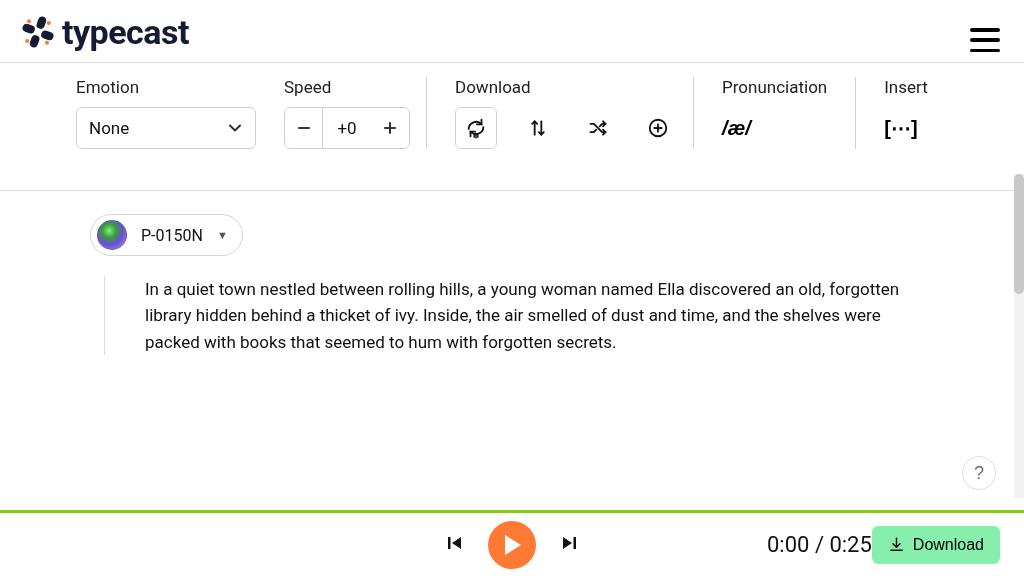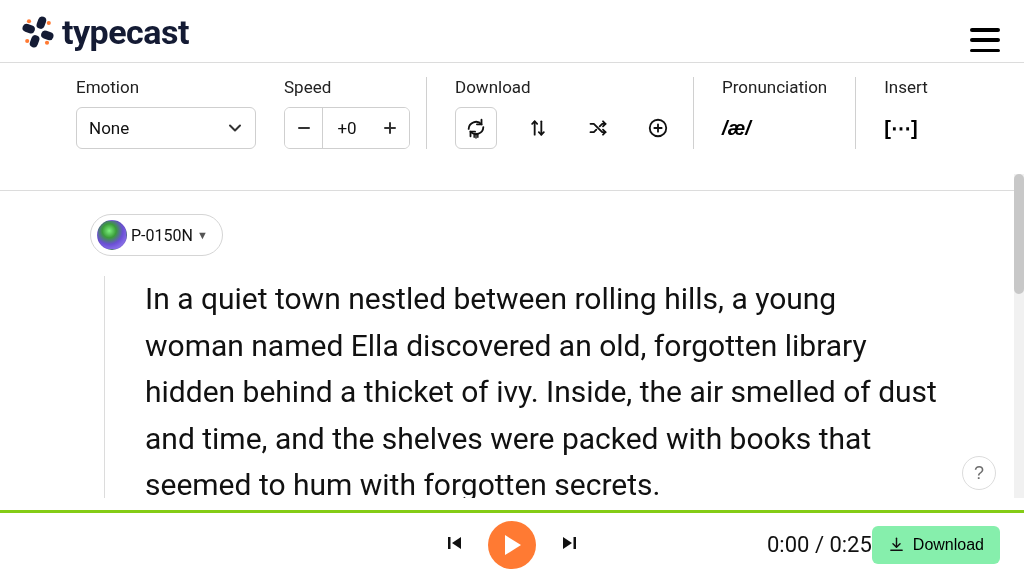--- a/index.html
+++ b/index.html
@@ -143,21 +143,21 @@
     right: 0;
     top: 0;
     width: 10px;
     height: 120px;
     background: #c8c8c8;
     border-radius: 5px;
   }
   .voice-chip {
     display: inline-flex;
     align-items: center;
-    gap: 4px;
+    gap: 14px;
     border: 1px solid #d5d5d5;
     border-radius: 999px;
     padding: 5px 14px 5px 6px;
     cursor: pointer;
     background: #fff;
   }
   .avatar {
     width: 30px; height: 30px;
     border-radius: 50%;
     background: radial-gradient(circle at 40% 35%, #7ef27e 0%, #3a9c3a 28%, #6a4fd4 55%, #a992ff 100%);
@@ -166,21 +166,21 @@
   .voice-name { font-size: 16px; }
   .chip-caret { font-size: 11px; color: #555; }
   .text-block {
     margin-top: 20px;
     margin-left: 14px;
     padding-left: 40px;
     border-left: 1px solid #dcdcdc;
     max-width: 835px;
   }
   .paragraph {
-    font-size: 30px;
+    font-size: 17px;
     line-height: 1.55;
     color: #111;
   }
   .help-btn {
     position: absolute;
     right: 28px;
     bottom: 8px;
     width: 34px; height: 34px;
     border: 1px solid #dcdcdc;
     border-radius: 50%;

